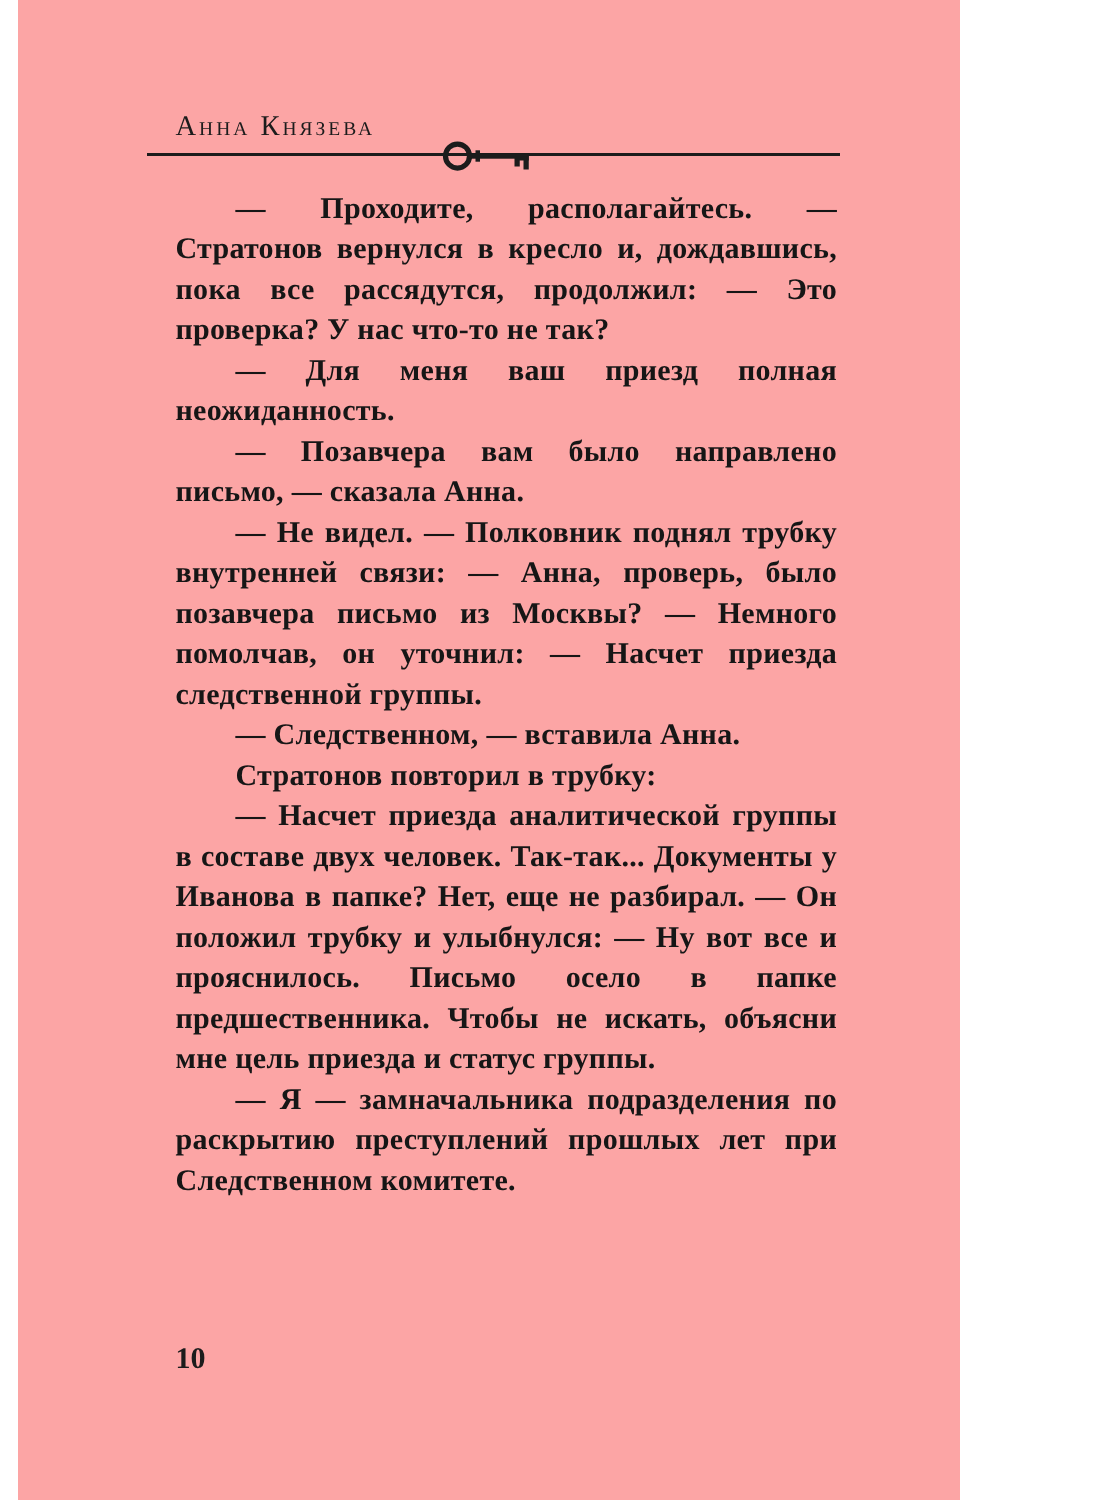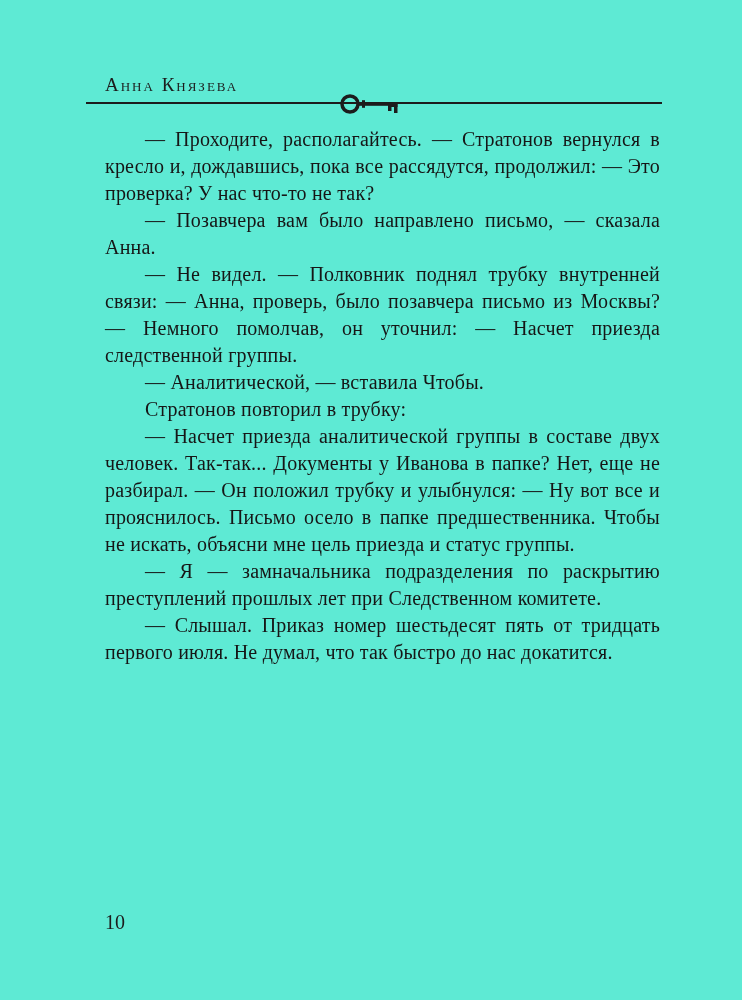--- a/index.html
+++ b/index.html
@@ -2,27 +2,28 @@
 <html><head>
 <meta charset="utf-8">
 <style>
   html, body {
     margin: 0;
     padding: 0;
     background: #ffffff;
   }
   .page {
     position: relative;
-    width: 742px;
+    width: 628px;
     height: 1000px;
-    background: #5eead4;
+    background: #fca5a5;
     box-sizing: border-box;
     font-family: "Liberation Serif", "DejaVu Serif", serif;
     color: #161616;
     overflow: hidden;
+    margin-left: 12px;
   }
   .running-head {
     position: absolute;
     top: 74px;
     left: 105px;
     right: 84px;
     height: 30px;
   }
   .author {
     font-variant: small-caps;
@@ -48,31 +49,31 @@
   .body-text {
     position: absolute;
     top: 126px;
     left: 105px;
     right: 82px;
   }
   .body-text p {
     margin: 0;
     font-size: 20px;
     line-height: 27px;
-    font-weight: normal;
+    font-weight: bold;
     text-align: justify;
     text-indent: 40px;
     letter-spacing: 0.2px;
   }
   .page-number {
     position: absolute;
     left: 105px;
-    bottom: 66px;
+    bottom: 82px;
     font-size: 20px;
-    font-weight: normal;
+    font-weight: bold;
     color: #1c1c1c;
   }
 </style>
 </head>
 <body>
 
 <div class="page">
 
   <div class="running-head">
     <span class="author">Анна Князева</span>
@@ -90,24 +91,24 @@
 
         <rect x="50" y="11" width="3.5" height="7" fill="#1c1c1c"></rect>
         <rect x="56" y="11" width="3.5" height="9" fill="#1c1c1c"></rect>
         <rect x="53" y="11" width="6.5" height="3" fill="#1c1c1c"></rect>
       </svg>
     </span>
   </div>
 
   <div class="body-text">
     <p>— Проходите, располагайтесь. — Стратонов вернулся в кресло и, дождавшись, пока все рассядутся, продолжил: — Это проверка? У нас что-то не так?</p>
+    <p>— Для меня ваш приезд полная неожиданность.</p>
     <p>— Позавчера вам было направлено письмо, — сказала Анна.</p>
     <p>— Не видел. — Полковник поднял трубку внутренней связи: — Анна, проверь, было позавчера письмо из Москвы? — Немного помолчав, он уточнил: — Насчет приезда следственной группы.</p>
-    <p>— Аналитической, — вставила Чтобы.</p>
+    <p>— Следственном, — вставила Анна.</p>
     <p>Стратонов повторил в трубку:</p>
     <p>— Насчет приезда аналитической группы в составе двух человек. Так-так... Документы у Иванова в папке? Нет, еще не разбирал. — Он положил трубку и улыбнулся: — Ну вот все и прояснилось. Письмо осело в папке предшественника. Чтобы не искать, объясни мне цель приезда и статус группы.</p>
     <p>— Я — замначальника подразделения по раскрытию преступлений прошлых лет при Следственном комитете.</p>
-    <p>— Слышал. Приказ номер шестьдесят пять от тридцать первого июля. Не думал, что так быстро до нас докатится.</p>
   </div>
 
   <div class="page-number">10</div>
 
 </div>
 
 </body></html>

